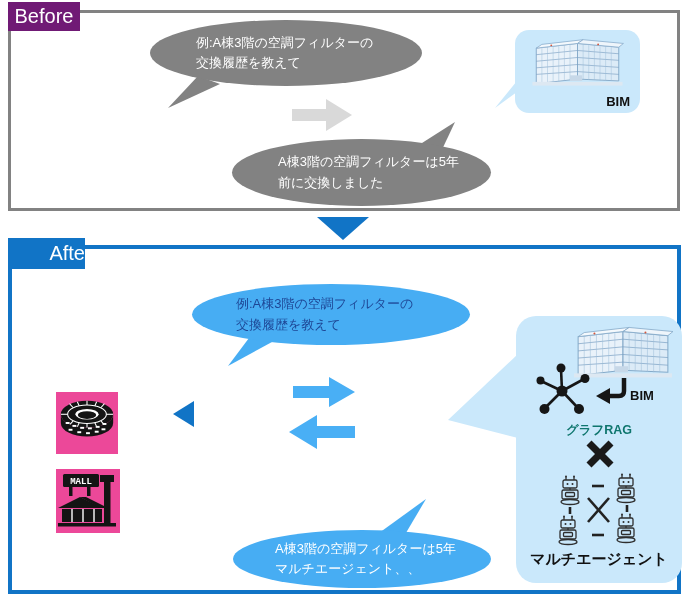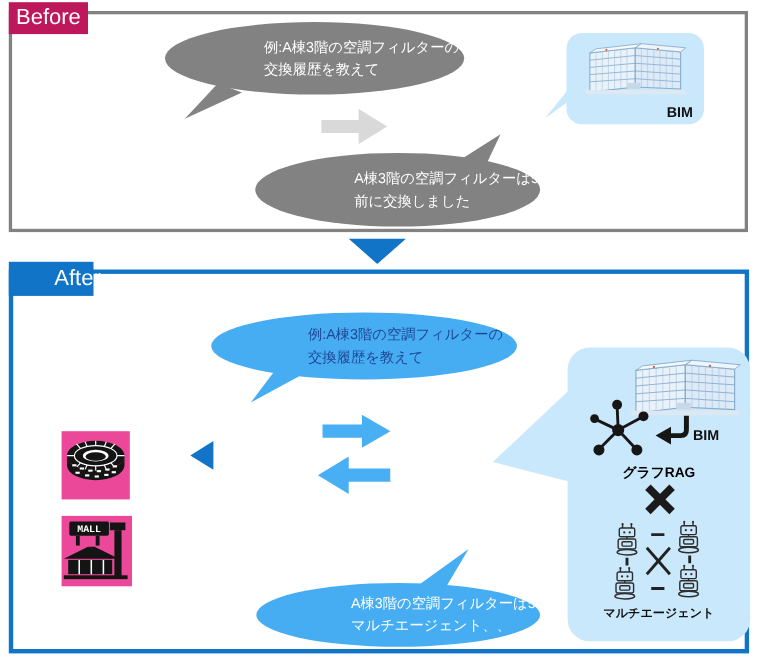--- a/index.html
+++ b/index.html
@@ -5,26 +5,26 @@
   * { margin:0; padding:0; box-sizing:border-box; }
   body { font-family:"Liberation Sans","DejaVu Sans",sans-serif; background:#fff; }
   .canvas { position:relative; width:690px; height:600px; background:#ffffff; overflow:hidden; }
   .abs { position:absolute; }
 
   
   .before-box { left:8px; top:10px; width:672px; height:201px; border:3px solid #828282; }
   .after-box  { left:8px; top:245px; width:673px; height:349px; border:4px solid #1174C6; }
 
   .title-tab { color:#fff; font-size:20px; display:flex; align-items:center; justify-content:center; z-index:5; }
-  .before-tab { left:8px; top:2px;   width:72px; height:29px; background:#be185d; }
+  .before-tab { left:8px; top:2px;   width:72px; height:29px; background:#701a75; }
   .after-tab  { left:8px; top:238px; width:77px; height:31px; background:#1174C6;padding-left:48px; }
 
   
   .bubble { border-radius:50%; display:flex; flex-direction:column; justify-content:center; z-index:2; }
-  .bubble .ln { font-size:13px; line-height:1.55; white-space:nowrap;margin-left:44px; }
+  .bubble .ln { font-size:13px; line-height:1.55; white-space:nowrap; }
   .q-gray { left:150px; top:20px;  width:272px; height:66px; background:#828282; color:#fff; padding-left:46px; }
   .a-gray { left:232px; top:139px; width:259px; height:67px; background:#828282; color:#fff; padding-left:46px; }
   .q-blue { left:192px; top:284px; width:278px; height:61px; background:#47ADF3; color:#1E4796; padding-left:44px; }
   .a-blue { left:233px; top:530px; width:258px; height:58px; background:#47ADF3; color:#fff; padding-left:42px; }
   svg.tail { position:absolute; z-index:1; overflow:visible; }
 
   
   .down-tri { left:317px; top:217px; width:0; height:0;
     border-left:26px solid transparent; border-right:26px solid transparent; border-top:23px solid #1174C6; }
   .small-left-tri { left:173px; top:401px; width:0; height:0;
@@ -33,24 +33,24 @@
   
   .bim-card { left:515px; top:30px; width:125px; height:83px; background:#CAE8FB; border-radius:14px; z-index:2; }
   .bim-card .bldg { position:absolute; left:10px; top:5px; width:105px; height:60px; }
   .bim-card .lbl  { position:absolute; right:10px; bottom:4px; font-size:13px; font-weight:bold; color:#111; }
 
   .panel { left:516px; top:316px; width:166px; height:267px; background:#CAE8FB; border-radius:20px; z-index:2; }
   .panel .p-bldg   { position:absolute; left:56px; top:6px;  width:102px; height:66px; }
   .panel .p-graph  { position:absolute; left:18px; top:46px; width:58px;  height:56px; }
   .panel .p-curve  { position:absolute; left:78px; top:60px; width:34px;  height:30px; }
   .panel .p-bimlbl { position:absolute; left:114px; top:72px; font-size:13px; font-weight:bold; color:#111; }
-  .panel .p-rag    { position:absolute; left:0; top:106px; width:100%; text-align:center; font-size:12.5px; font-weight:bold; color:#000000; }
+  .panel .p-rag    { position:absolute; left:0; top:106px; width:100%; text-align:center; font-size:12.5px; font-weight:bold; color:#0f766e; }
   .panel .p-x      { position:absolute; left:68px; top:122px; width:32px; height:32px; }
   .panel .p-robots { position:absolute; left:38px; top:157px; width:90px; height:74px; }
-  .panel .p-multi  { position:absolute; left:0; top:234px; width:100%; text-align:center; font-size:11px; font-weight:bold; color:#111; }
+  .panel .p-multi  { position:absolute; left:0; top:234px; width:100%; text-align:center; font-size:15px; font-weight:bold; color:#111; }
 
   .icon-card { background:#ec4899; display:flex; align-items:center; justify-content:center; z-index:2; }
   .stadium-card { left:56px; top:392px; width:62px; height:62px; }
   .mall-card    { left:56px; top:469px; width:64px; height:64px; }
   .icon-card svg { width:100%; height:100%; }
 
   .flow-arrow { z-index:2; }
 </style>
 </head>
 <body>

